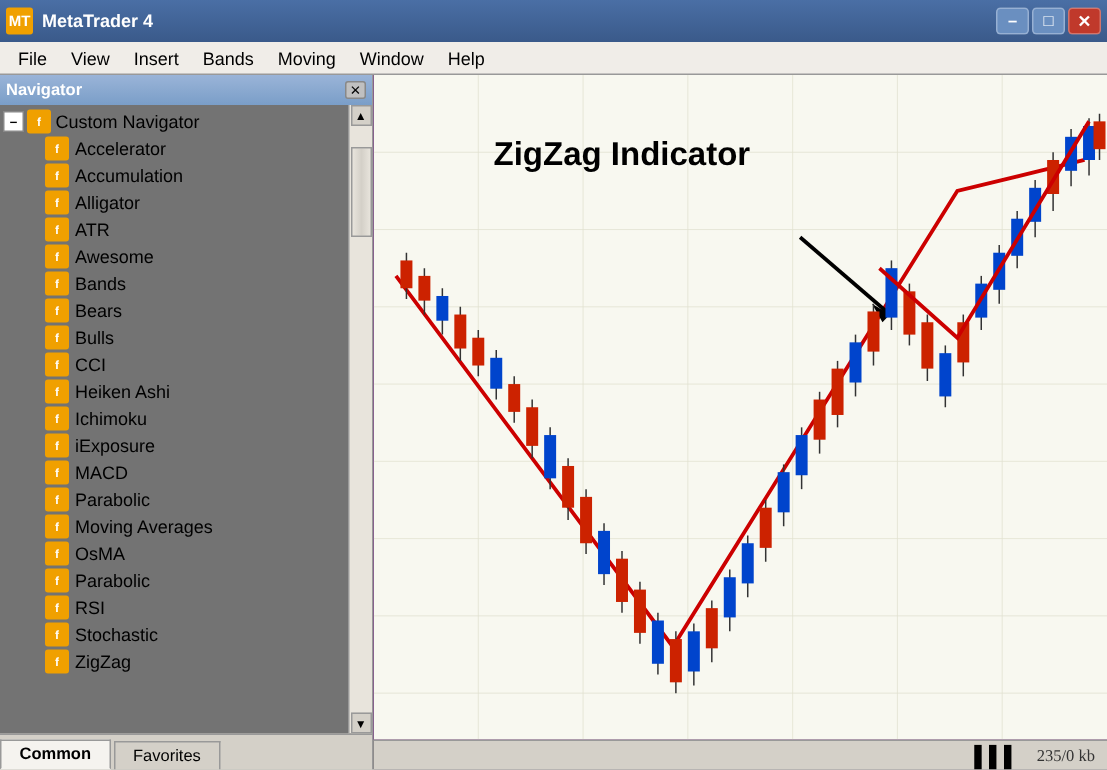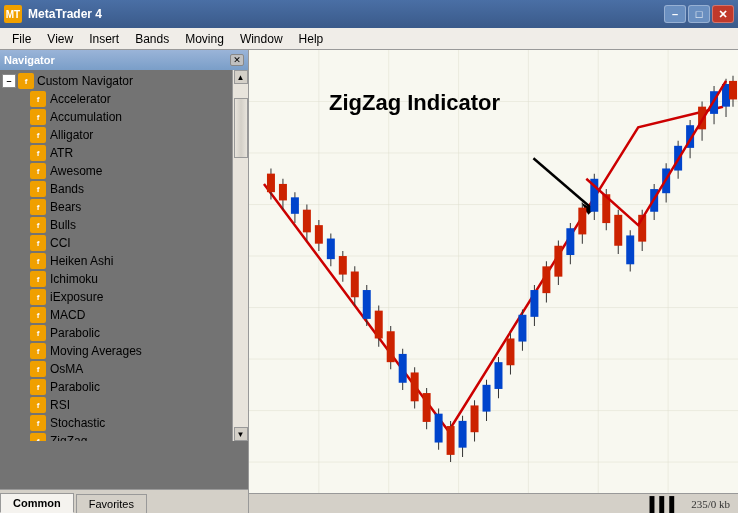--- a/index.html
+++ b/index.html
@@ -195,21 +195,20 @@
       text-align: right;
     }
 
     
     .nav-tabs {
       height: 24px;
       background: #d4d0c8;
       display: flex;
       align-items: flex-end;
       border-top: 1px solid #999;
-      margin-top: 48px;
     }
     .nav-tab {
       padding: 3px 12px;
       background: #d4d0c8;
       border: 1px solid #999;
       border-bottom: none;
       cursor: pointer;
       font-size: 11px;
       color: #000;
       margin-right: 2px;

